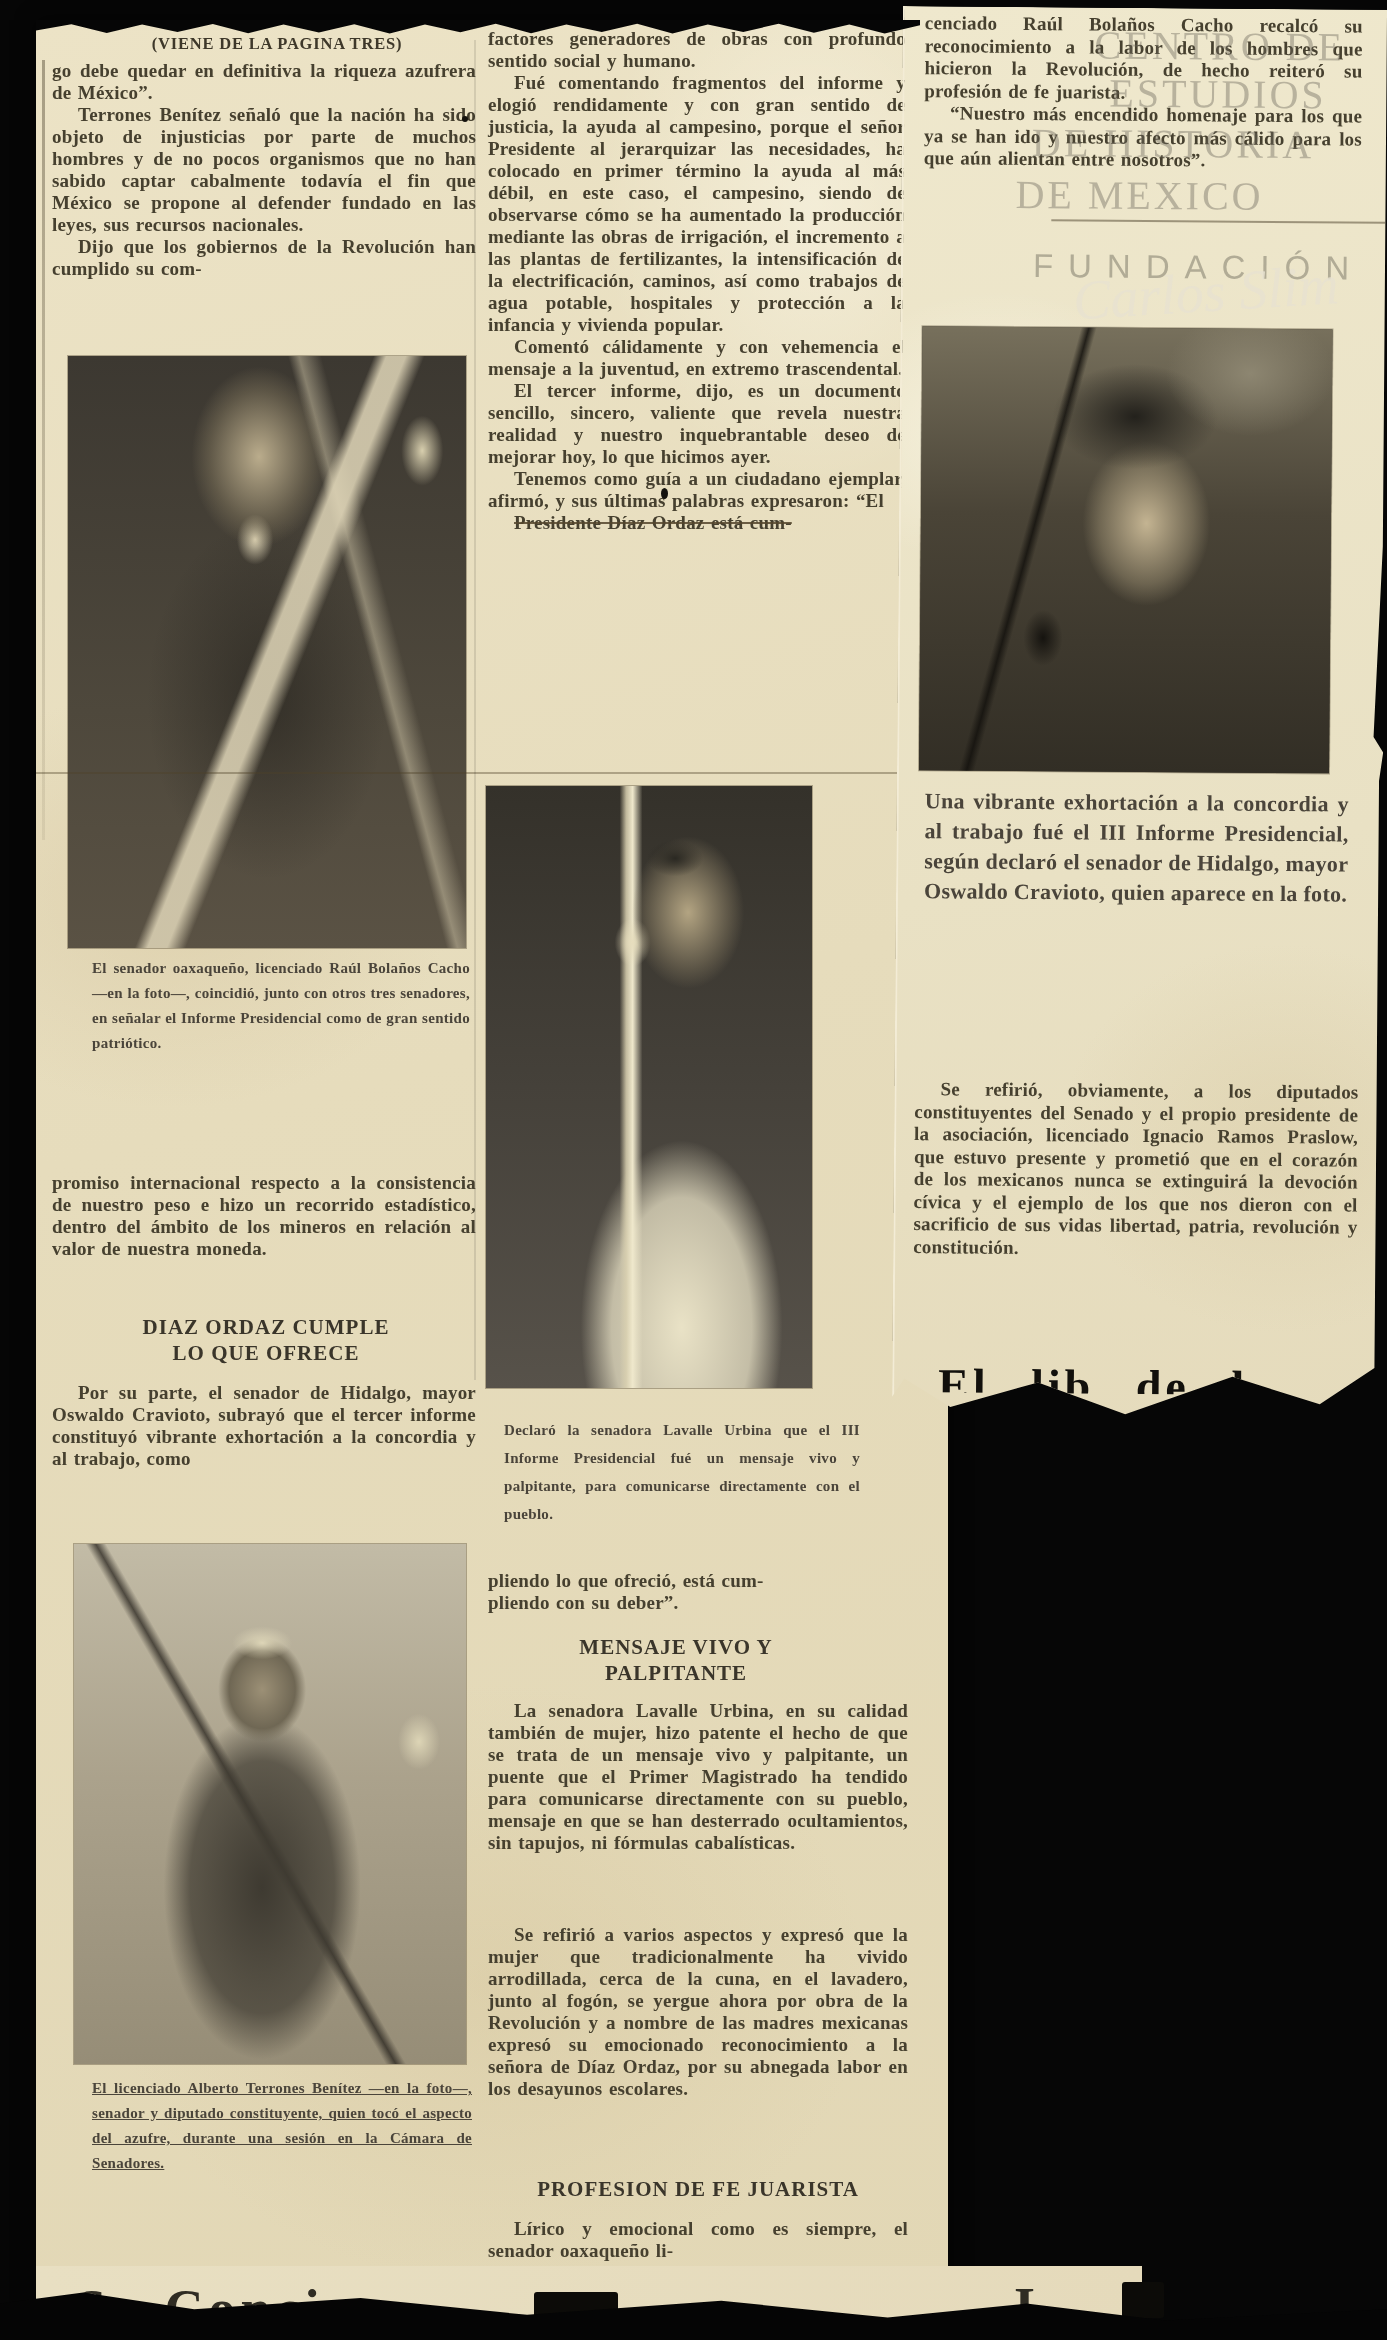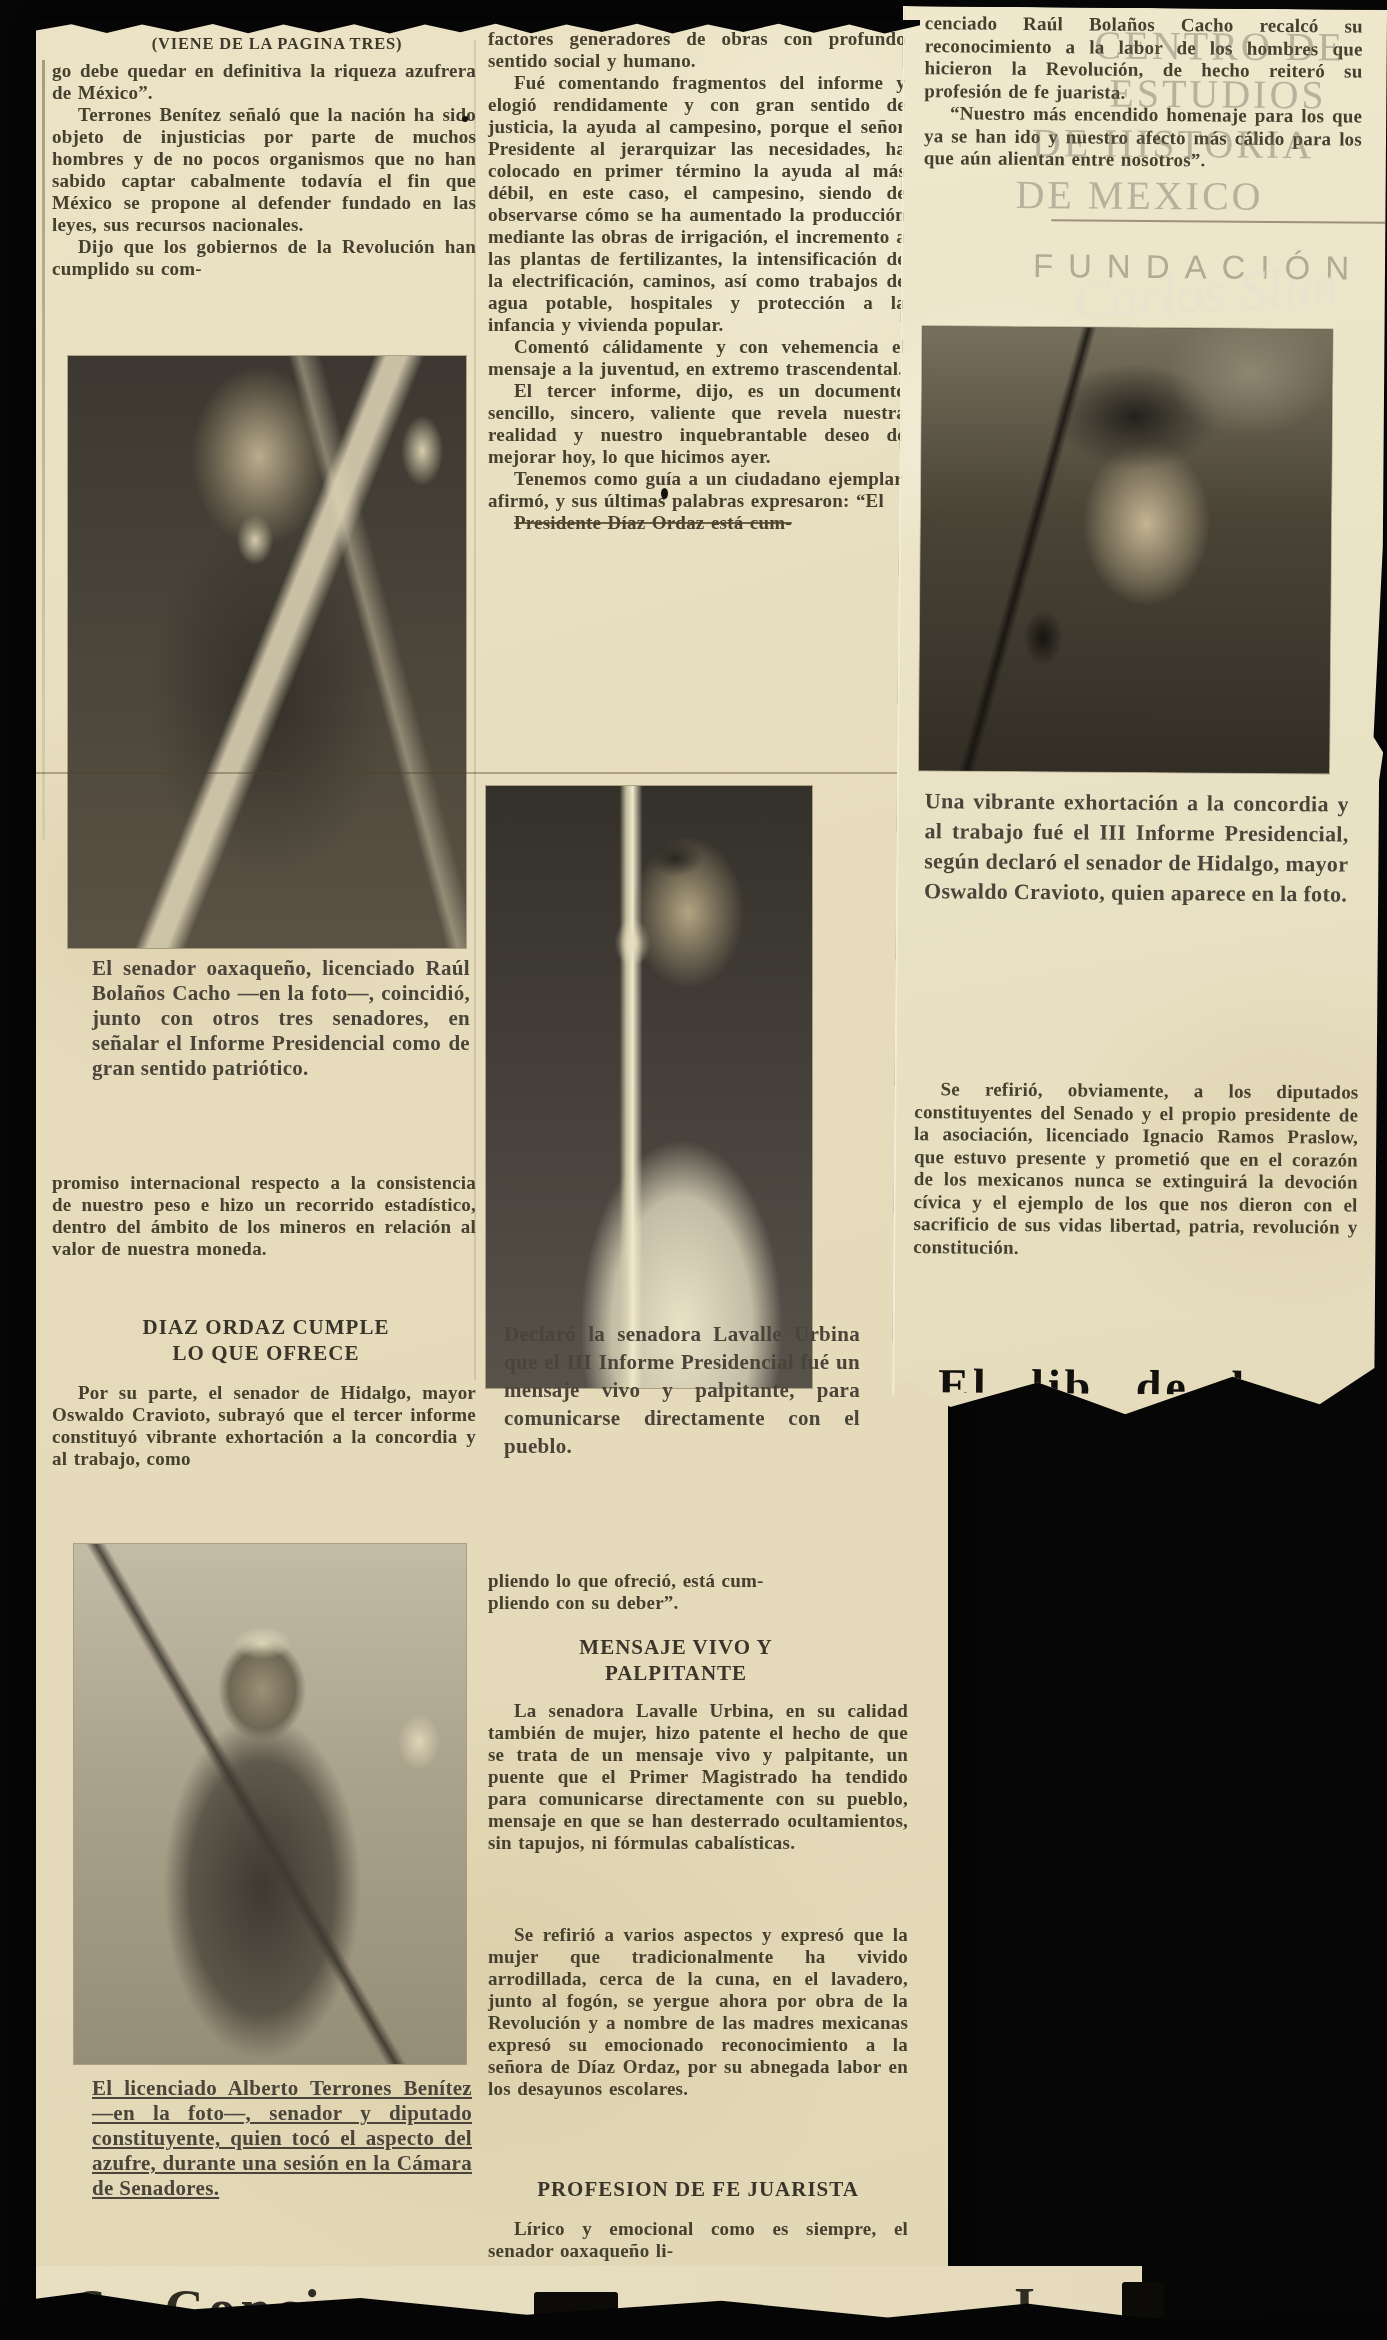--- a/index.html
+++ b/index.html
@@ -33,21 +33,21 @@
     clip-path:polygon(0 35%,6% 15%,14% 45%,26% 25%,38% 55%,52% 30%,64% 60%,74% 35%,84% 65%,
       100% 45%,100% 100%,0 100%);}
   
   .p{margin:0;font-size:19px;line-height:22px;font-weight:700;color:#46402f;
      text-align:justify;letter-spacing:.2px;word-spacing:1.5px;}
   .ind{text-indent:26px;}
   .kicker{position:absolute;font-size:16.5px;font-weight:700;letter-spacing:.8px;
      text-align:center;color:#3e382a;}
   .hed{position:absolute;font-size:21px;line-height:26px;font-weight:700;text-align:center;
      color:#3a352a;letter-spacing:1px;}
-  .cap{position:absolute;font-size:21px;line-height:25px;font-weight:700;color:#4a443a;
+  .cap{position:absolute;font-size:15px;line-height:25px;font-weight:700;color:#4a443a;
      text-align:justify;letter-spacing:.3px;}
   .abs{position:absolute;}
   .strike{display:block;text-decoration:line-through;text-decoration-color:rgba(85,70,45,.85);
      text-decoration-thickness:2px;}
   .photo{position:absolute;box-shadow:0 0 0 1px rgba(60,50,30,.35);}
   .crease-h{position:absolute;background:rgba(80,66,40,.38);}
   .crease-v{position:absolute;background:linear-gradient(180deg,rgba(60,50,30,.4),rgba(60,50,30,.08));}
   .colgap{position:absolute;background:rgba(0,0,0,.10);}
   .speck{position:absolute;background:#14120d;border-radius:50%;}
   .blob{position:absolute;background:#0c0b08;border-radius:3px;}
@@ -125,21 +125,21 @@
     <div class="abs" style="left:452px;top:8px;width:418px;">
       <p class="p">factores generadores de obras con profundo sentido social y humano.</p>
       <p class="p ind">Fué comentando fragmentos del informe y elogió rendidamente y con gran sentido de justicia, la ayuda al campesino, porque el señor Presidente al jerarquizar las necesidades, ha colocado en primer término la ayuda al más débil, en este caso, el campesino, siendo de observarse cómo se ha aumentado la producción mediante las obras de irrigación, el incremento a las plantas de fertilizantes, la intensificación de la electrificación, caminos, así como trabajos de agua potable, hospitales y protección a la infancia y vivienda popular.</p>
       <p class="p ind">Comentó cálidamente y con vehemencia el mensaje a la juventud, en extremo trascendental.</p>
       <p class="p ind">El tercer informe, dijo, es un documento sencillo, sincero, valiente que revela nuestra realidad y nuestro inquebrantable deseo de mejorar hoy, lo que hicimos ayer.</p>
       <p class="p ind"><span>Tenemos como guía a un ciudadano ejemplar, afirmó, y sus últimas palabras expresaron: “El</span><span class="strike">Presidente Díaz Ordaz está cum-</span></p>
     </div>
 
     <div class="photo photo2" style="left:450px;top:766px;width:326px;height:602px;"></div>
 
-    <div class="cap" style="left:468px;top:1300px;width:356px;line-height:28px;">Declaró la senadora Lavalle Urbina que el III Informe Presidencial fué un mensaje vivo y palpitante, para comunicarse directamente con el pueblo.</div>
+    <div class="cap" style="left:468px;top:1396px;width:356px;line-height:28px;">Declaró la senadora Lavalle Urbina que el III Informe Presidencial fué un mensaje vivo y palpitante, para comunicarse directamente con el pueblo.</div>
 
     <div class="abs" style="left:452px;top:1550px;width:424px;">
       <p class="p">pliendo lo que ofreció, está cum-</p>
       <p class="p">pliendo con su deber”.</p>
     </div>
 
     <div class="hed" style="left:470px;top:1614px;width:340px;">
       <div>MENSAJE VIVO Y</div>
       <div>PALPITANTE</div>
     </div>

